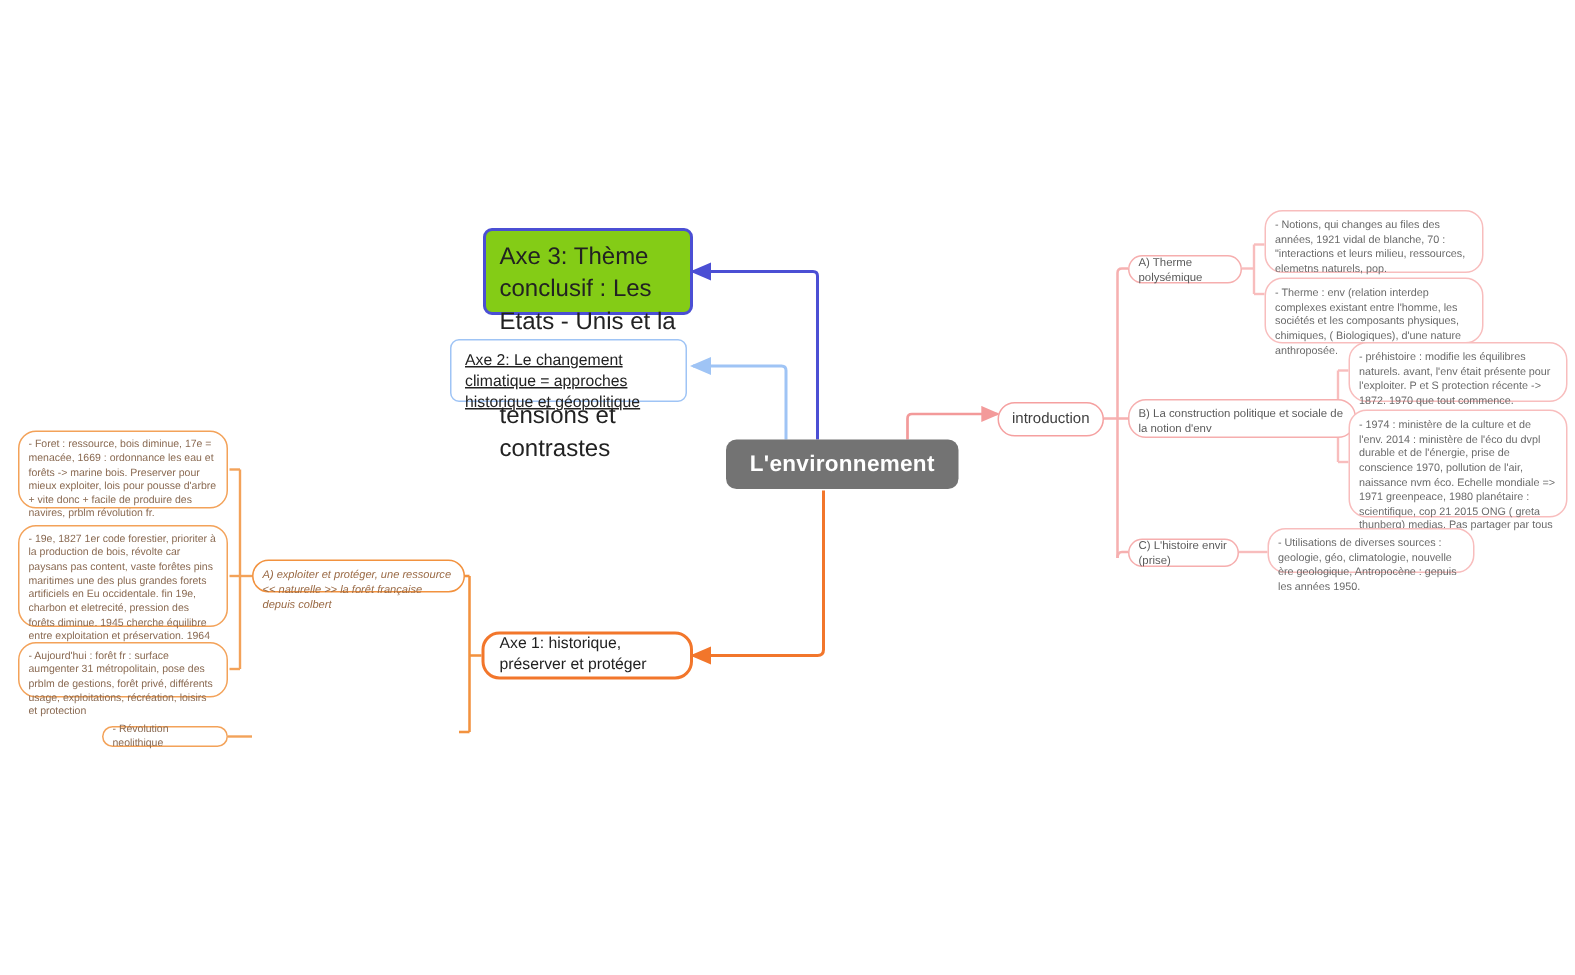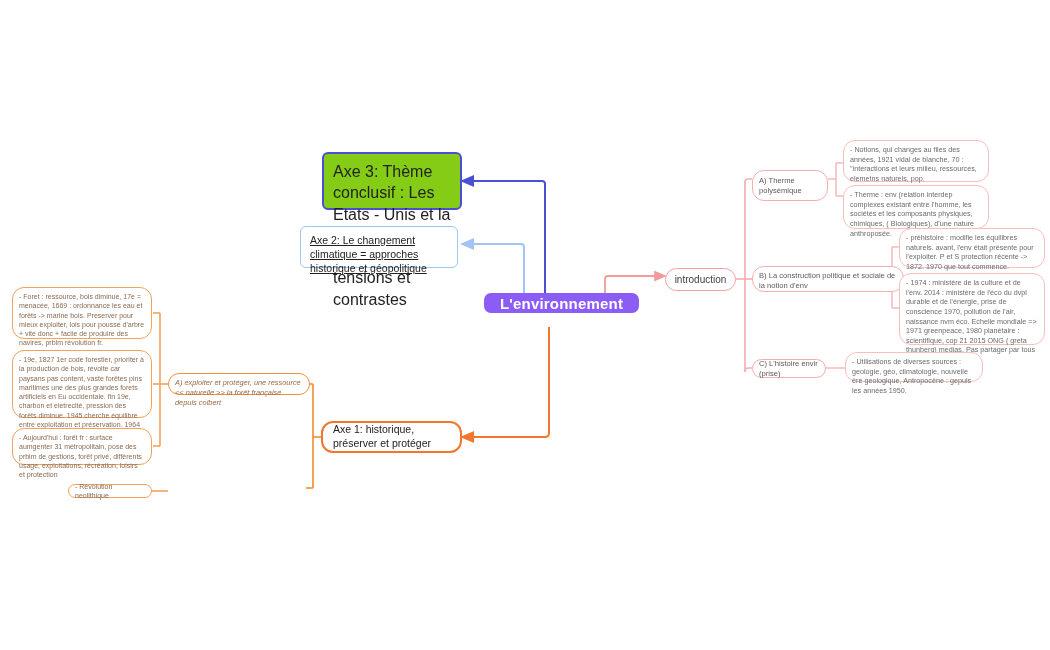--- a/index.html
+++ b/index.html
@@ -11,28 +11,28 @@
     overflow:hidden;
     position:relative;
   }
   #canvas{position:absolute;left:0;top:0;width:1050px;height:650px;}
   svg.links{position:absolute;left:0;top:0;width:1050px;height:650px;pointer-events:none;}
 
   .node{position:absolute;box-sizing:border-box;background:#ffffff;}
 
   
   .central{
-    background:#8b5cf6;
+    background:#737373;
     color:#ffffff;
     border-radius:7px;
     font-size:15px;
     font-weight:bold;
     letter-spacing:.2px;
     display:flex;align-items:center;justify-content:center;
-    left:484px;top:293px;width:155px;height:20px;
+    left:484px;top:293px;width:155px;height:33px;
     z-index:5;
   }
 
   
   .box{
     border-radius:12px;
     border:1.6px solid #f3a9a9;
     color:#4a4a4a;
     padding:4px 6px;
     line-height:1.30;
@@ -133,21 +133,21 @@
 
     <g>
       <path d="M168,491 L152,491" fill="none" stroke="#f3a259" stroke-width="1.6"></path>
     </g>
   </svg>
 
   <div class="node central">L'environnement</div>
 
   <div class="node box pink-main" style="left:665px;top:268px;width:71px;height:23px;">introduction</div>
 
-  <div class="node box pink-mid" style="left:752px;top:170px;width:76px;height:31px;display:flex;align-items:center;">A) Therme polysémique</div>
+  <div class="node box pink-mid" style="left:752px;top:170px;width:76px;height:19px;display:flex;align-items:center;">A) Therme polysémique</div>
 
   <div class="node box pink-mid" style="left:752px;top:266px;width:152px;height:26px;">B) La construction politique et sociale de la notion d'env</div>
 
   <div class="node box pink-mid" style="left:752px;top:359px;width:74px;height:19px;display:flex;align-items:center;">C) L'histoire envir (prise)</div>
 
   <div class="node box pink-detail" style="left:843px;top:140px;width:146px;height:42px;">- Notions, qui changes au files des années, 1921 vidal de blanche, 70 : "interactions et leurs milieu, ressources, elemetns naturels, pop.</div>
 
   <div class="node box pink-detail" style="left:843px;top:185px;width:146px;height:44px;">- Therme : env (relation interdep complexes existant entre l'homme, les sociétés et les composants physiques, chimiques, ( Biologiques), d'une nature anthroposée.</div>
 
   <div class="node box pink-detail" style="left:899px;top:228px;width:146px;height:40px;">- préhistoire : modifie les équilibres naturels. avant, l'env était présente pour l'exploiter. P et S protection récente -&gt; 1872. 1970 que tout commence.</div>

